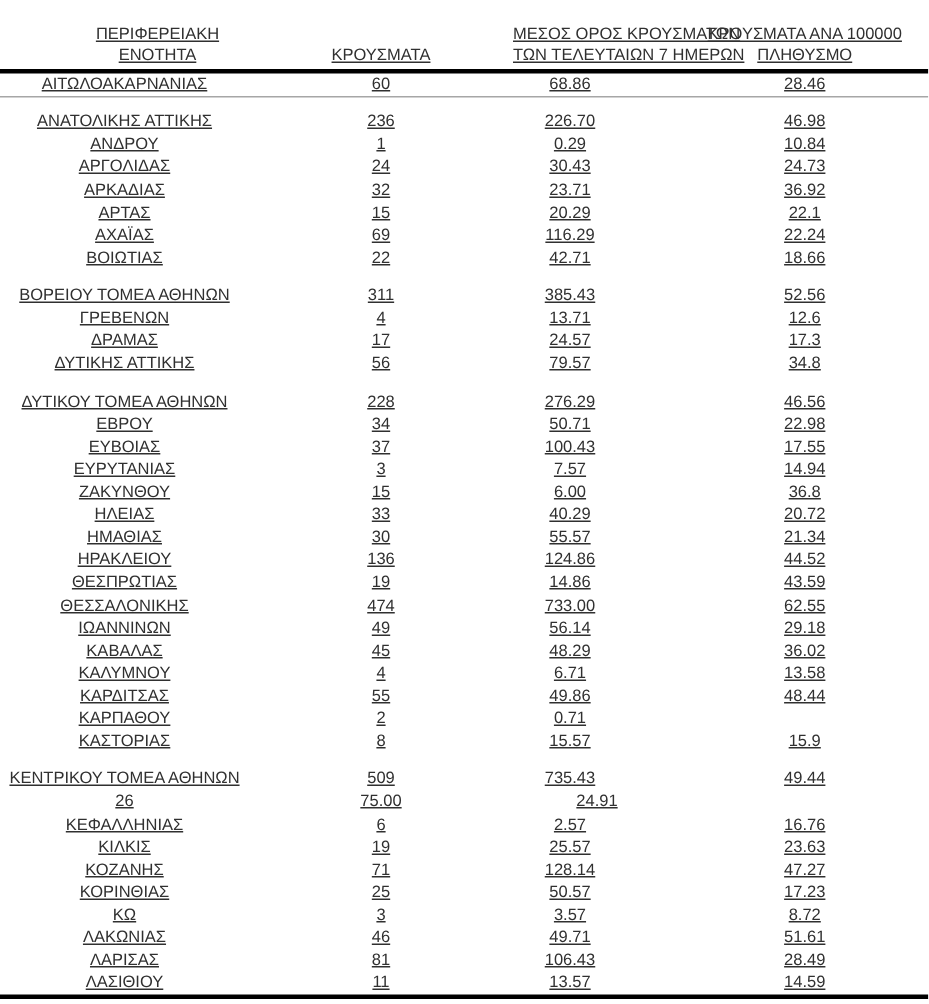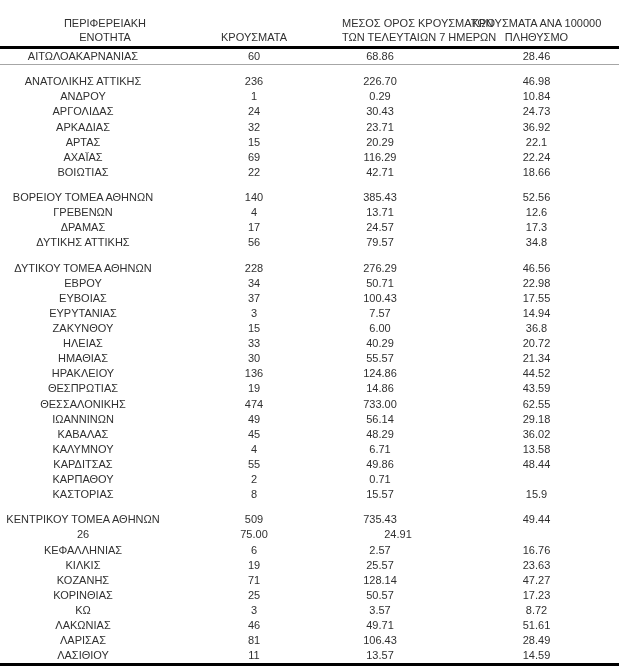--- a/index.html
+++ b/index.html
@@ -9,20 +9,21 @@
   }
   .page {
     position: relative;
     width: 619px;
     height: 669px;
     background: #ffffff;
     font-family: "Liberation Sans", sans-serif;
     font-size: 11px;
     color: #303030;
     overflow: hidden;
+    text-decoration: underline;
   }
   .grid {
     display: grid;
     grid-template-columns: 166px 176px 76px 201px;
   }
   .c { text-align: center; }
   
   .c3 { white-space: nowrap; overflow: visible; }
   
   .c4 { padding-left: 36px; white-space: nowrap; }
@@ -110,21 +111,21 @@
       </div>
       <div class="row grid">
         <div class="c c1">ΒΟΙΩΤΙΑΣ</div>
         <div class="c c2">22</div>
         <div class="c c3">42.71</div>
         <div class="c c4">18.66</div>
       </div>
       <div class="gap"></div>
       <div class="row grid">
         <div class="c c1">ΒΟΡΕΙΟΥ ΤΟΜΕΑ ΑΘΗΝΩΝ</div>
-        <div class="c c2">140</div>
+        <div class="c c2">311</div>
         <div class="c c3">385.43</div>
         <div class="c c4">52.56</div>
       </div>
       <div class="row grid">
         <div class="c c1">ΓΡΕΒΕΝΩΝ</div>
         <div class="c c2">4</div>
         <div class="c c3">13.71</div>
         <div class="c c4">12.6</div>
       </div>
       <div class="row grid">

